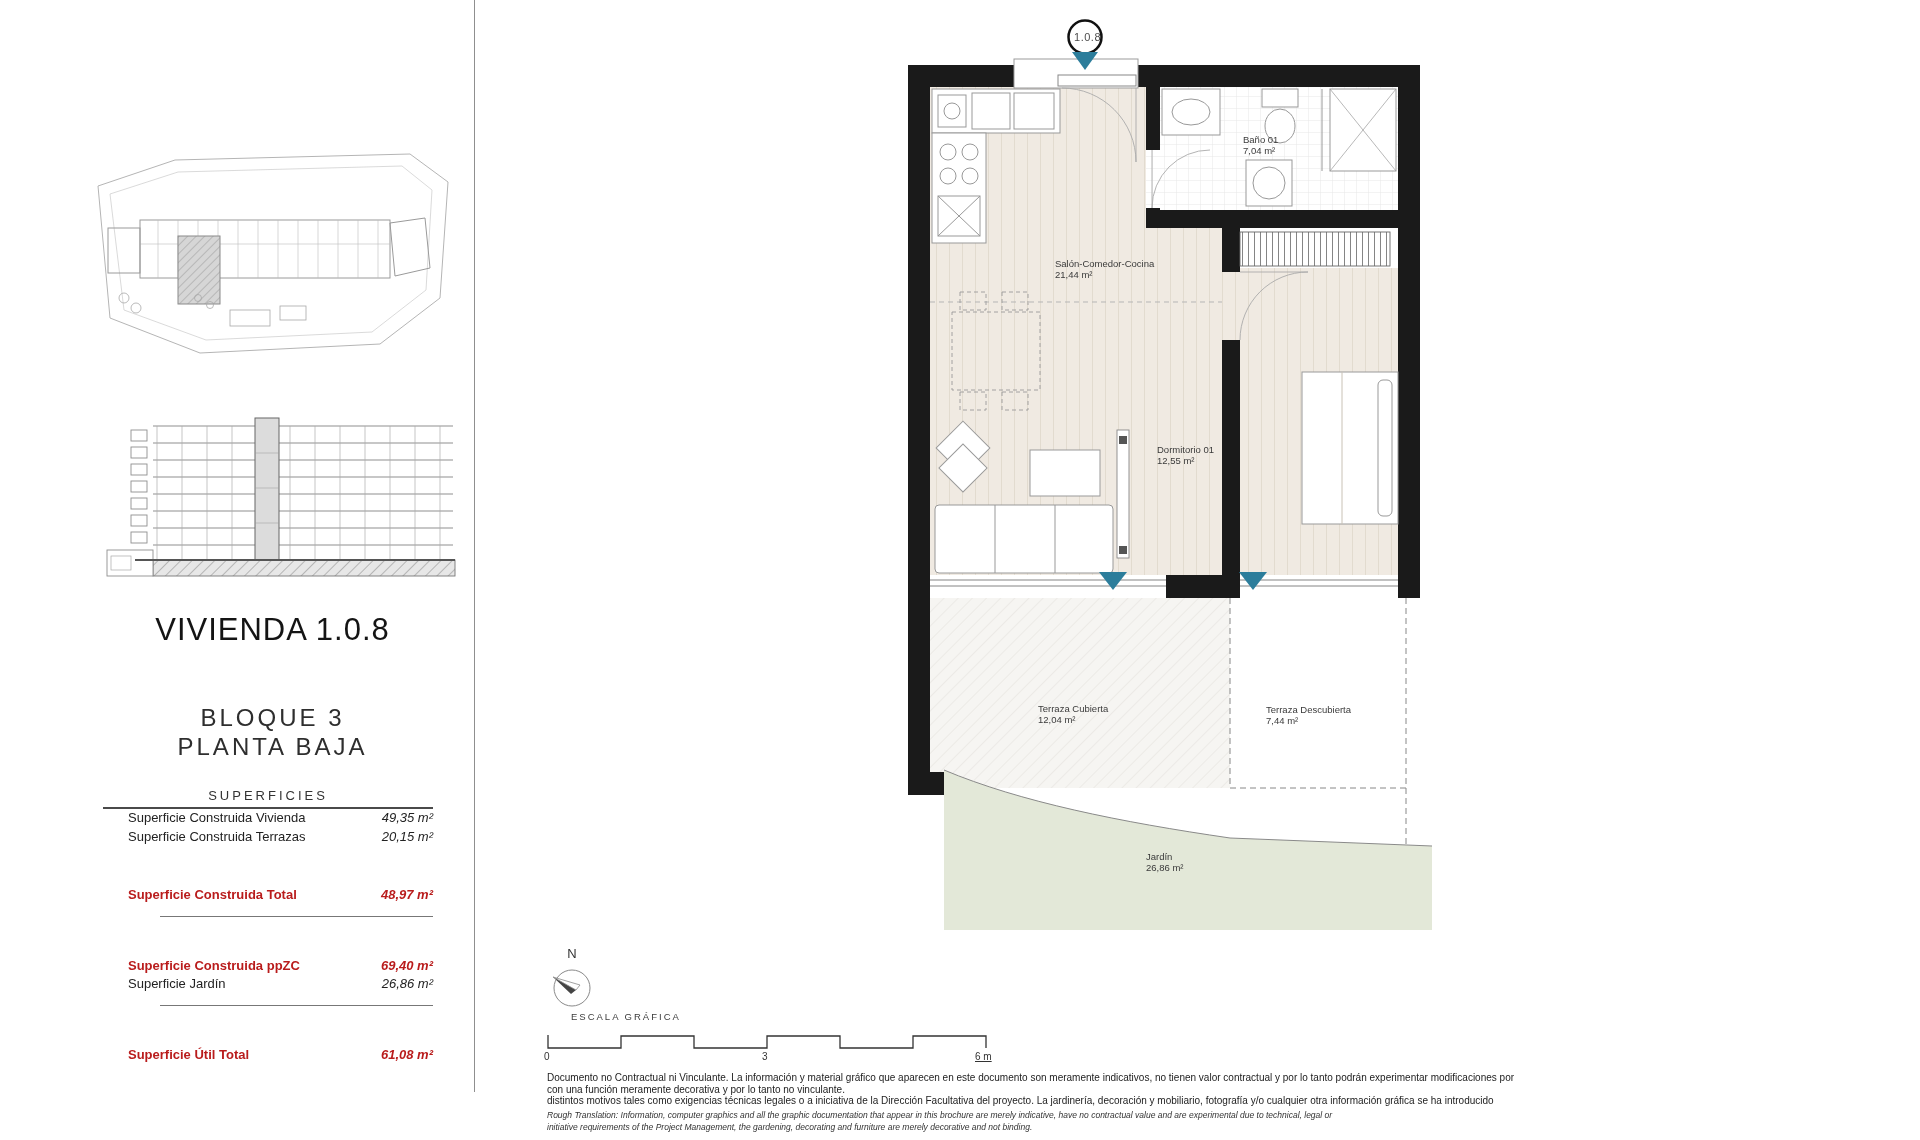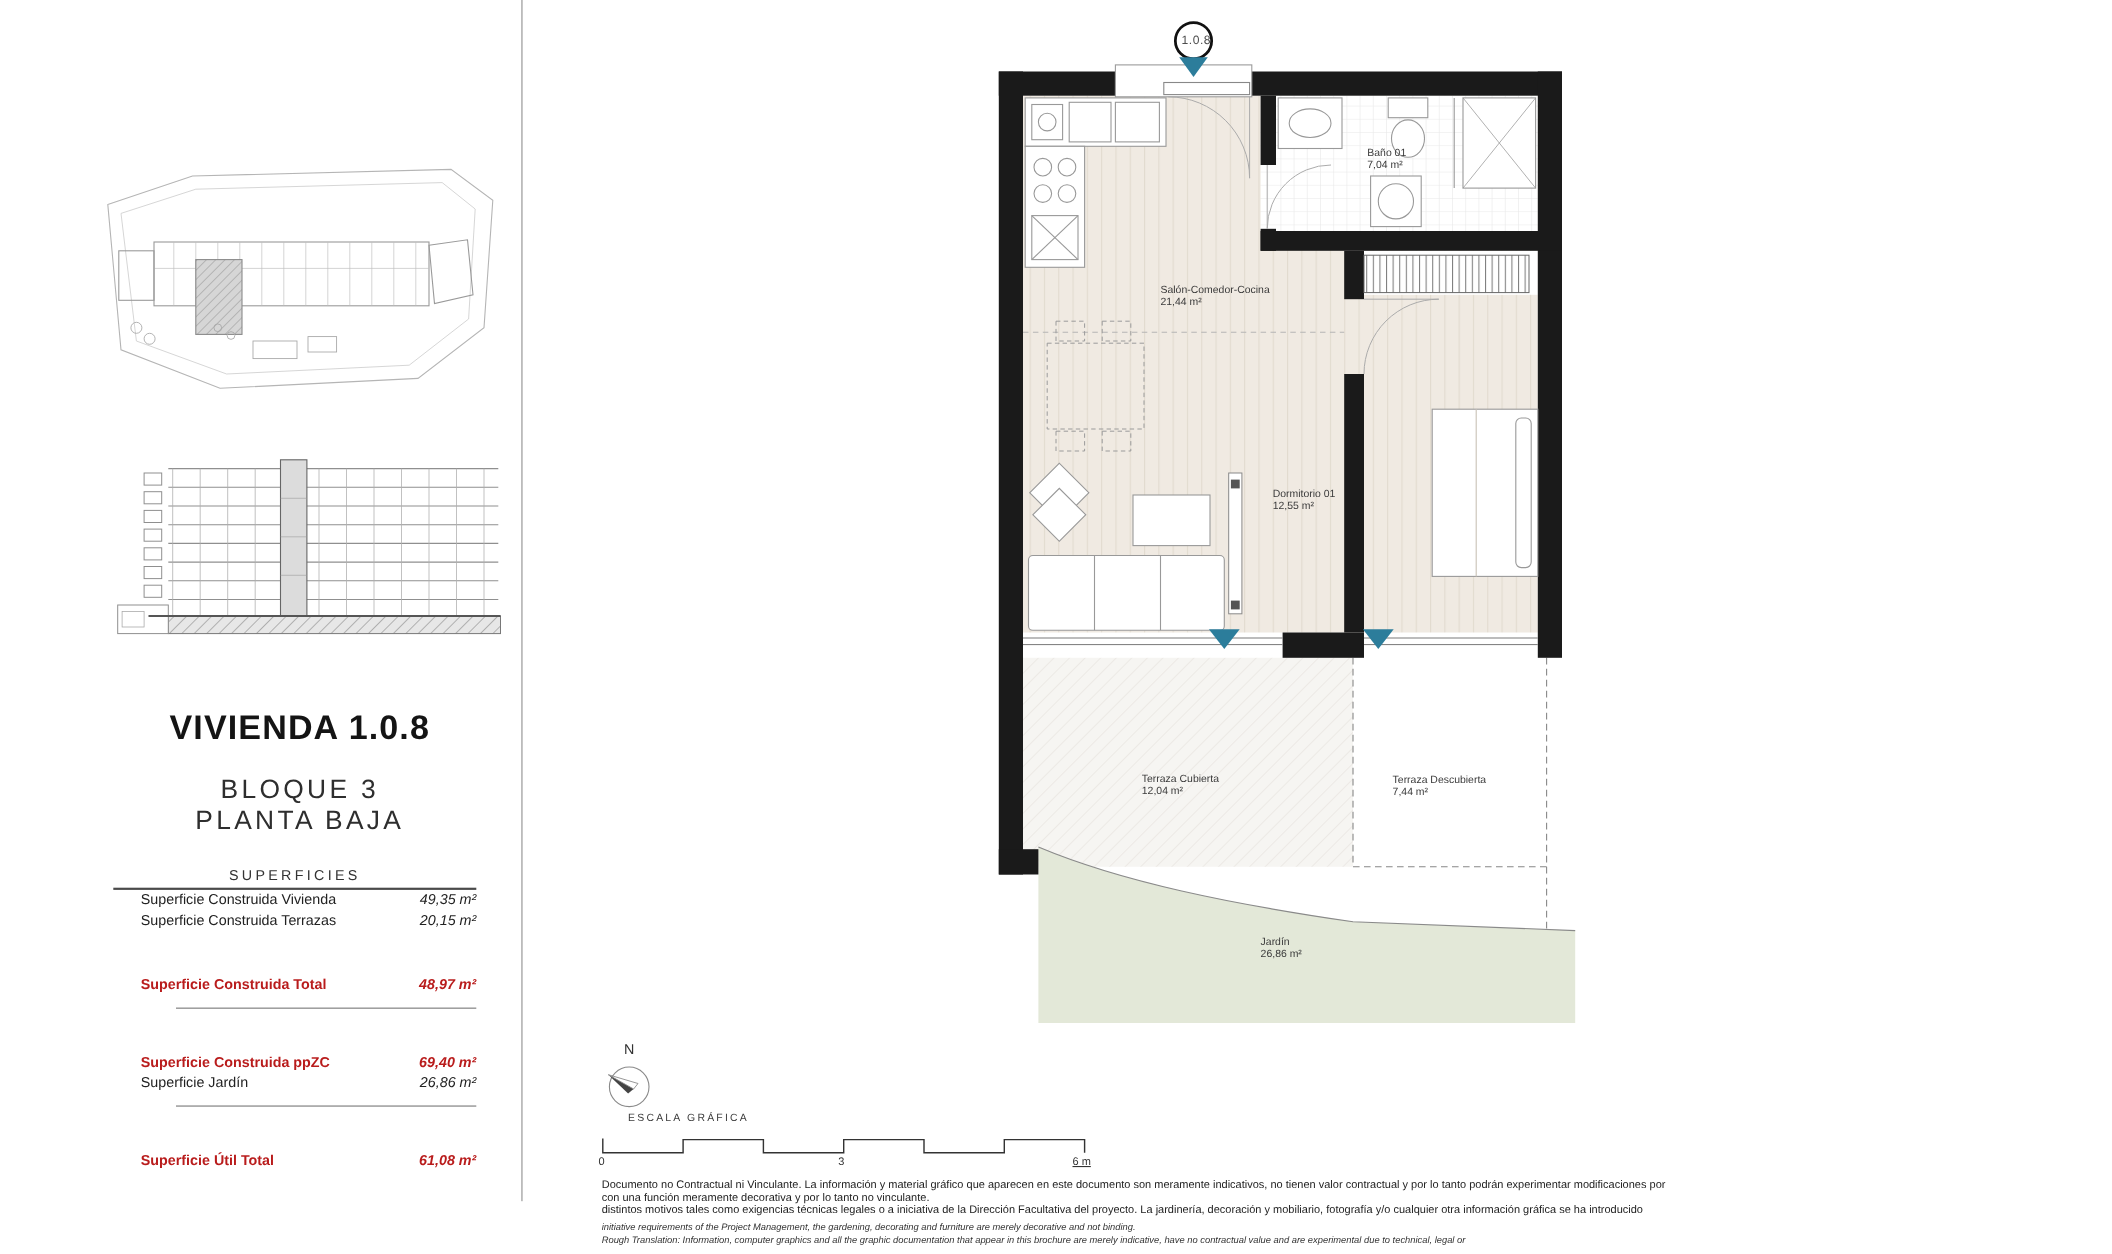--- a/index.html
+++ b/index.html
@@ -6,22 +6,22 @@
   body{
     width:1920px;height:1140px;position:relative;background:#ffffff;
     font-family:"Liberation Sans", sans-serif;color:#222;overflow:hidden;
   }
   .abs{position:absolute;}
 
   
   .v-divider{position:absolute;left:474px;top:0;width:1px;height:1092px;background:#8f8f8f;}
 
   
-  .unit-title{position:absolute;left:70px;top:644px;width:405px;text-align:center;
-    font-size:31px;font-weight:700;letter-spacing:1px;color:#141414;}
+  .unit-title{position:absolute;left:70px;top:612px;width:405px;text-align:center;
+    font-size:31px;font-weight:400;letter-spacing:1px;color:#141414;}
   .block-line{position:absolute;left:70px;top:704px;width:405px;text-align:center;
     font-size:24px;font-weight:400;letter-spacing:3px;color:#2e2e2e;}
   .floor-line{position:absolute;left:70px;top:733px;width:405px;text-align:center;
     font-size:24px;font-weight:400;letter-spacing:3px;color:#2e2e2e;}
 
   .sup-table{position:absolute;left:103px;top:788px;width:330px;font-size:13px;color:#222;}
   .sup-heading{text-align:center;font-size:13px;letter-spacing:3px;color:#333;}
   .sup-rule{border-top:2px solid #4a4a4a;margin-top:4px;}
   .sup-row{display:flex;justify-content:space-between;padding-left:25px;line-height:18.5px;}
   .sup-row:nth-of-type(1){margin-top:11px;}
@@ -365,15 +365,15 @@
 <div class="tick t0">0</div>
 <div class="tick t3">3</div>
 <div class="tick t6">6 m</div>
 
 <div class="disc-es">
   <div>Documento no Contractual ni Vinculante. La información y material gráfico que aparecen en este documento son meramente indicativos, no tienen valor contractual y por lo tanto podrán experimentar modificaciones por</div>
   <div>con una función meramente decorativa y por lo tanto no vinculante.</div>
   <div>distintos motivos tales como exigencias técnicas legales o a iniciativa de la Dirección Facultativa del proyecto. La jardinería, decoración y mobiliario, fotografía y/o cualquier otra información gráfica se ha introducido</div>
 </div>
 <div class="disc-en">
+  <div>Rough Translation: Information, computer graphics and all the graphic documentation that appear in this brochure are merely indicative, have no contractual value and are experimental due to technical, legal or</div>
   <div>initiative requirements of the Project Management, the gardening, decorating and furniture are merely decorative and not binding.</div>
-  <div>Rough Translation: Information, computer graphics and all the graphic documentation that appear in this brochure are merely indicative, have no contractual value and are experimental due to technical, legal or</div>
 </div>
 
 </body></html>

